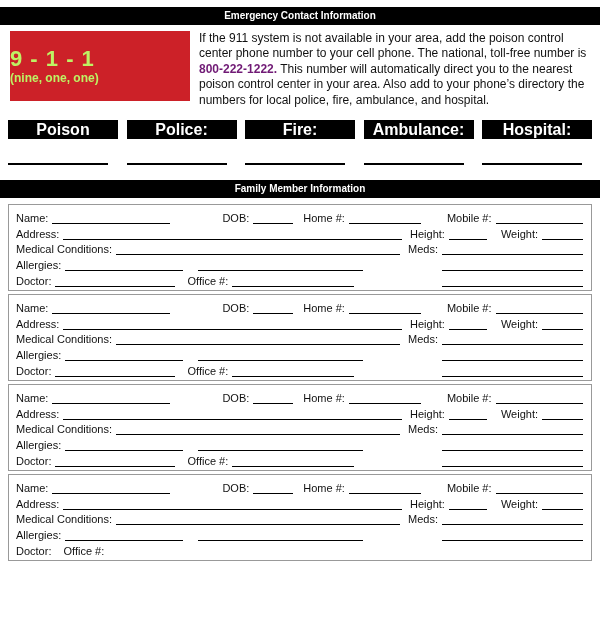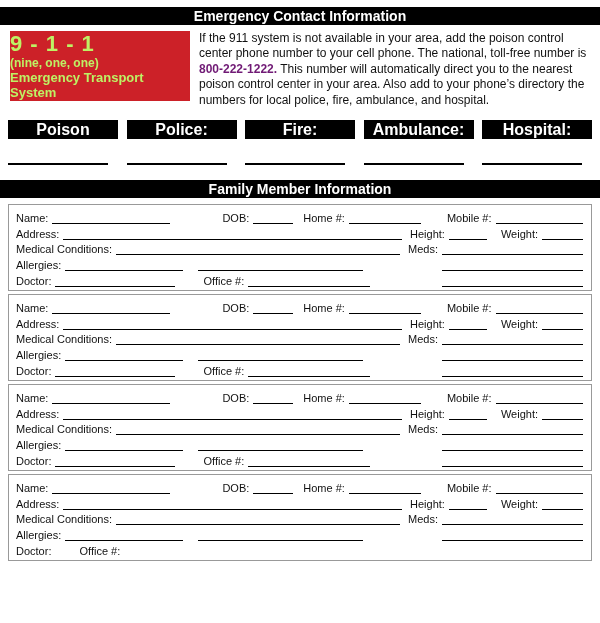--- a/index.html
+++ b/index.html
@@ -3,21 +3,21 @@
 <meta charset="utf-8">
 <style>
   * { margin:0; padding:0; box-sizing:border-box; }
   html,body { background:#fff; }
   body {
     width:600px; height:623px; overflow:hidden; position:relative;
     font-family:"Liberation Sans","DejaVu Sans",sans-serif; color:#111;
   }
   .title-bar {
     background:#000; color:#fff; height:18px; line-height:18px;
-    text-align:center; font-weight:bold; font-size:14px;
+    text-align:center; font-weight:bold; font-size:10px;
   }
   .bar-top { margin-top:7px; }
   .intro-row { display:flex; margin:6px 5px 0 10px; }
   .red-box {
     width:180px; height:70px; background:#cc2128; color:#bef264;
     display:flex; flex-direction:column; justify-content:center;
     text-align:left; flex:none;
   }
   .n911 { font-size:22px; font-weight:bold; line-height:24px; letter-spacing:1px; }
   .n911-words { font-size:12px; font-weight:bold; line-height:14px; }
@@ -42,36 +42,35 @@
   }
   .frow { display:flex; align-items:flex-end; font-size:11px; line-height:13px; height:17px; }
   .lbl { white-space:nowrap; flex:none; }
   .line {
     height:0; border-bottom:1px solid #000; margin-left:4px; margin-bottom:1px;
     align-self:flex-end; flex:none;
   }
   .grow { flex:1; }
   .w118{width:118px} .w40{width:40px} .w72{width:72px} .w38{width:38px}
   .w41{width:41px} .w120{width:120px} .w122{width:122px} .w141{width:141px} .w165{width:165px}
-  .ml8{margin-left:8px} .ml10{margin-left:10px} .ml12{margin-left:28px}
+  .ml8{margin-left:8px} .ml10{margin-left:10px} .ml12{margin-left:12px}
   .ml14{margin-left:14px} .ml15{margin-left:15px} .ml26{margin-left:26px}
   .ml40{margin-left:52px} .mla{margin-left:auto}
 </style>
 </head>
 <body>
 
 <div class="title-bar bar-top">
   <span>Emergency Contact Information</span>
 </div>
 
 <div class="intro-row">
   <div class="red-box">
     <div class="n911">9 - 1 - 1</div>
     <div class="n911-words">(nine, one, one)</div>
-    <div class="n911-caption">Emergency Transport System</div>
   </div>
   <p class="intro-text"><span>If the 911 system is not available in your area, add the poison control center phone number to your cell phone. The national, toll-free number is </span><span class="phone-red">800-222-1222.</span><span> This number will automatically direct you to the nearest poison control center in your area. Also add to your phone’s directory the numbers for local police, fire, ambulance, and hospital.</span></p>
 </div>
 
 <div class="contacts-row">
   <div class="contact-col">
     <div class="contact-label">Poison Control:</div>
     <div class="contact-line"></div>
   </div>
   <div class="contact-col">

